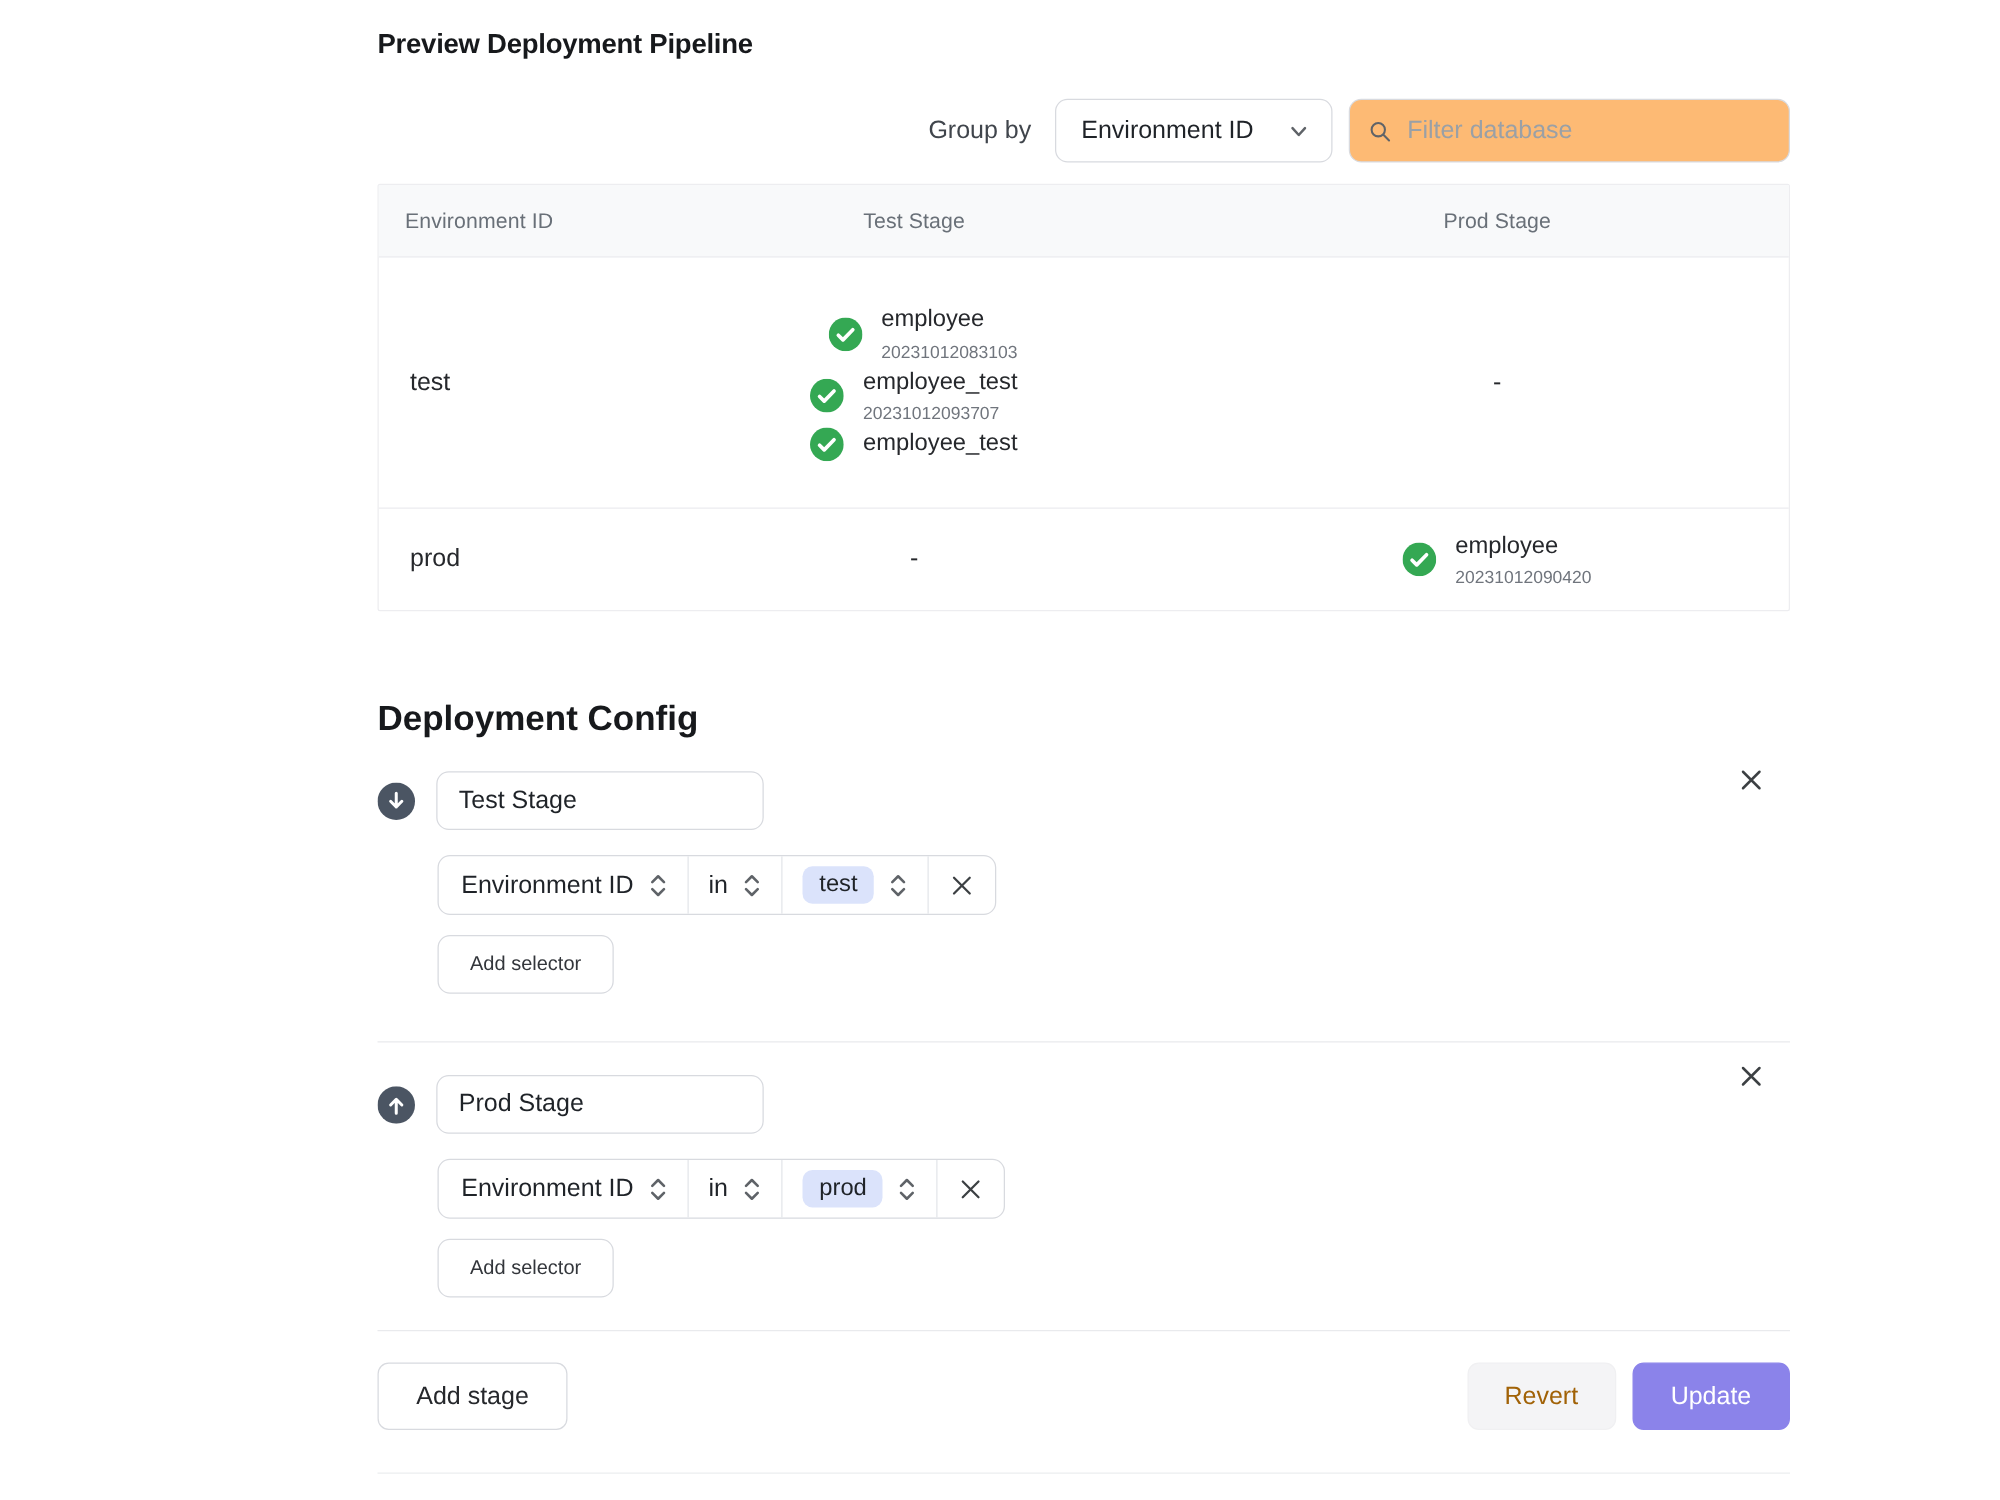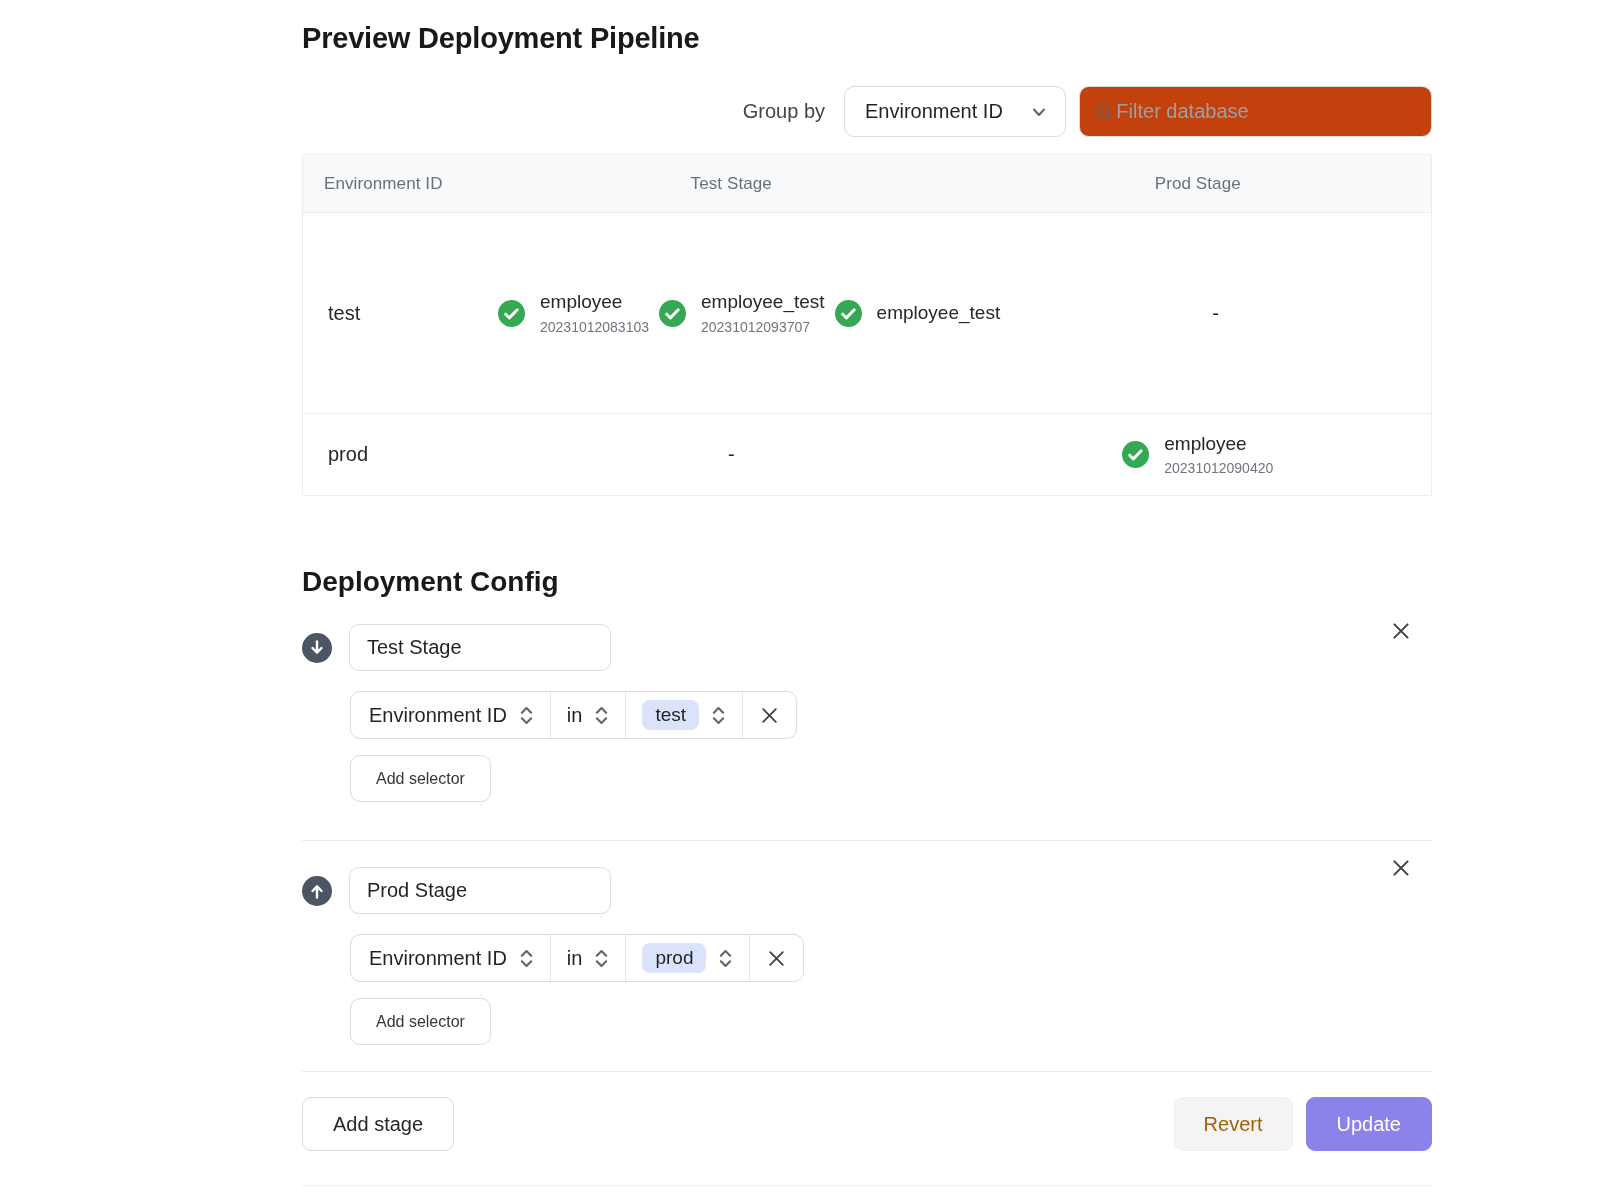--- a/index.html
+++ b/index.html
@@ -15,21 +15,21 @@
   }
   .content {
     position: absolute;
     left: 302px;
     top: 0;
     width: 1130px;
   }
   
   .page-title {
     margin: 22px 0 0 0;
-    font-size: 29px;
+    font-size: 22px;
     font-weight: 700;
     color: #17191c;
     letter-spacing: -0.2px;
   }
   .config-title {
     margin: 70px 0 0 0;
     font-size: 28px;
     font-weight: 700;
     color: #17191c;
   }
@@ -63,23 +63,24 @@
   }
   .select-control span {
     font-size: 20px;
     color: #1f2328;
   }
   .search-control {
     height: 51px;
     box-sizing: border-box;
     border: 1px solid #d8dadf;
     border-radius: 10px;
-    background: #c2410c;
-    display: flex;
-    align-items: center;
+    background: #fdba74;
+    display: flex;
+    align-items: center;
+    gap: 10px;
     padding: 0 14px;
     width: 353px;
   }
   .search-control input {
     border: none;
     outline: none;
     font-size: 20px;
     font-family: "Liberation Sans", sans-serif;
     color: #1f2328;
     width: 100%;
@@ -120,23 +121,22 @@
     padding-left: 25px;
     font-size: 20px;
     color: #26282c;
   }
   .stage-cell {
     display: flex;
     justify-content: center;
   }
   .stage-items {
     display: flex;
-    flex-direction: row;
-    align-items: center;
-    gap: 10px;
+    flex-direction: column;
+    align-items: flex-end;
   }
   .db-item {
     display: flex;
     align-items: center;
     gap: 15px;
   }
   .db-text { line-height: 1.5; }
   .db-name {
     font-size: 19px;
     color: #26282c;

